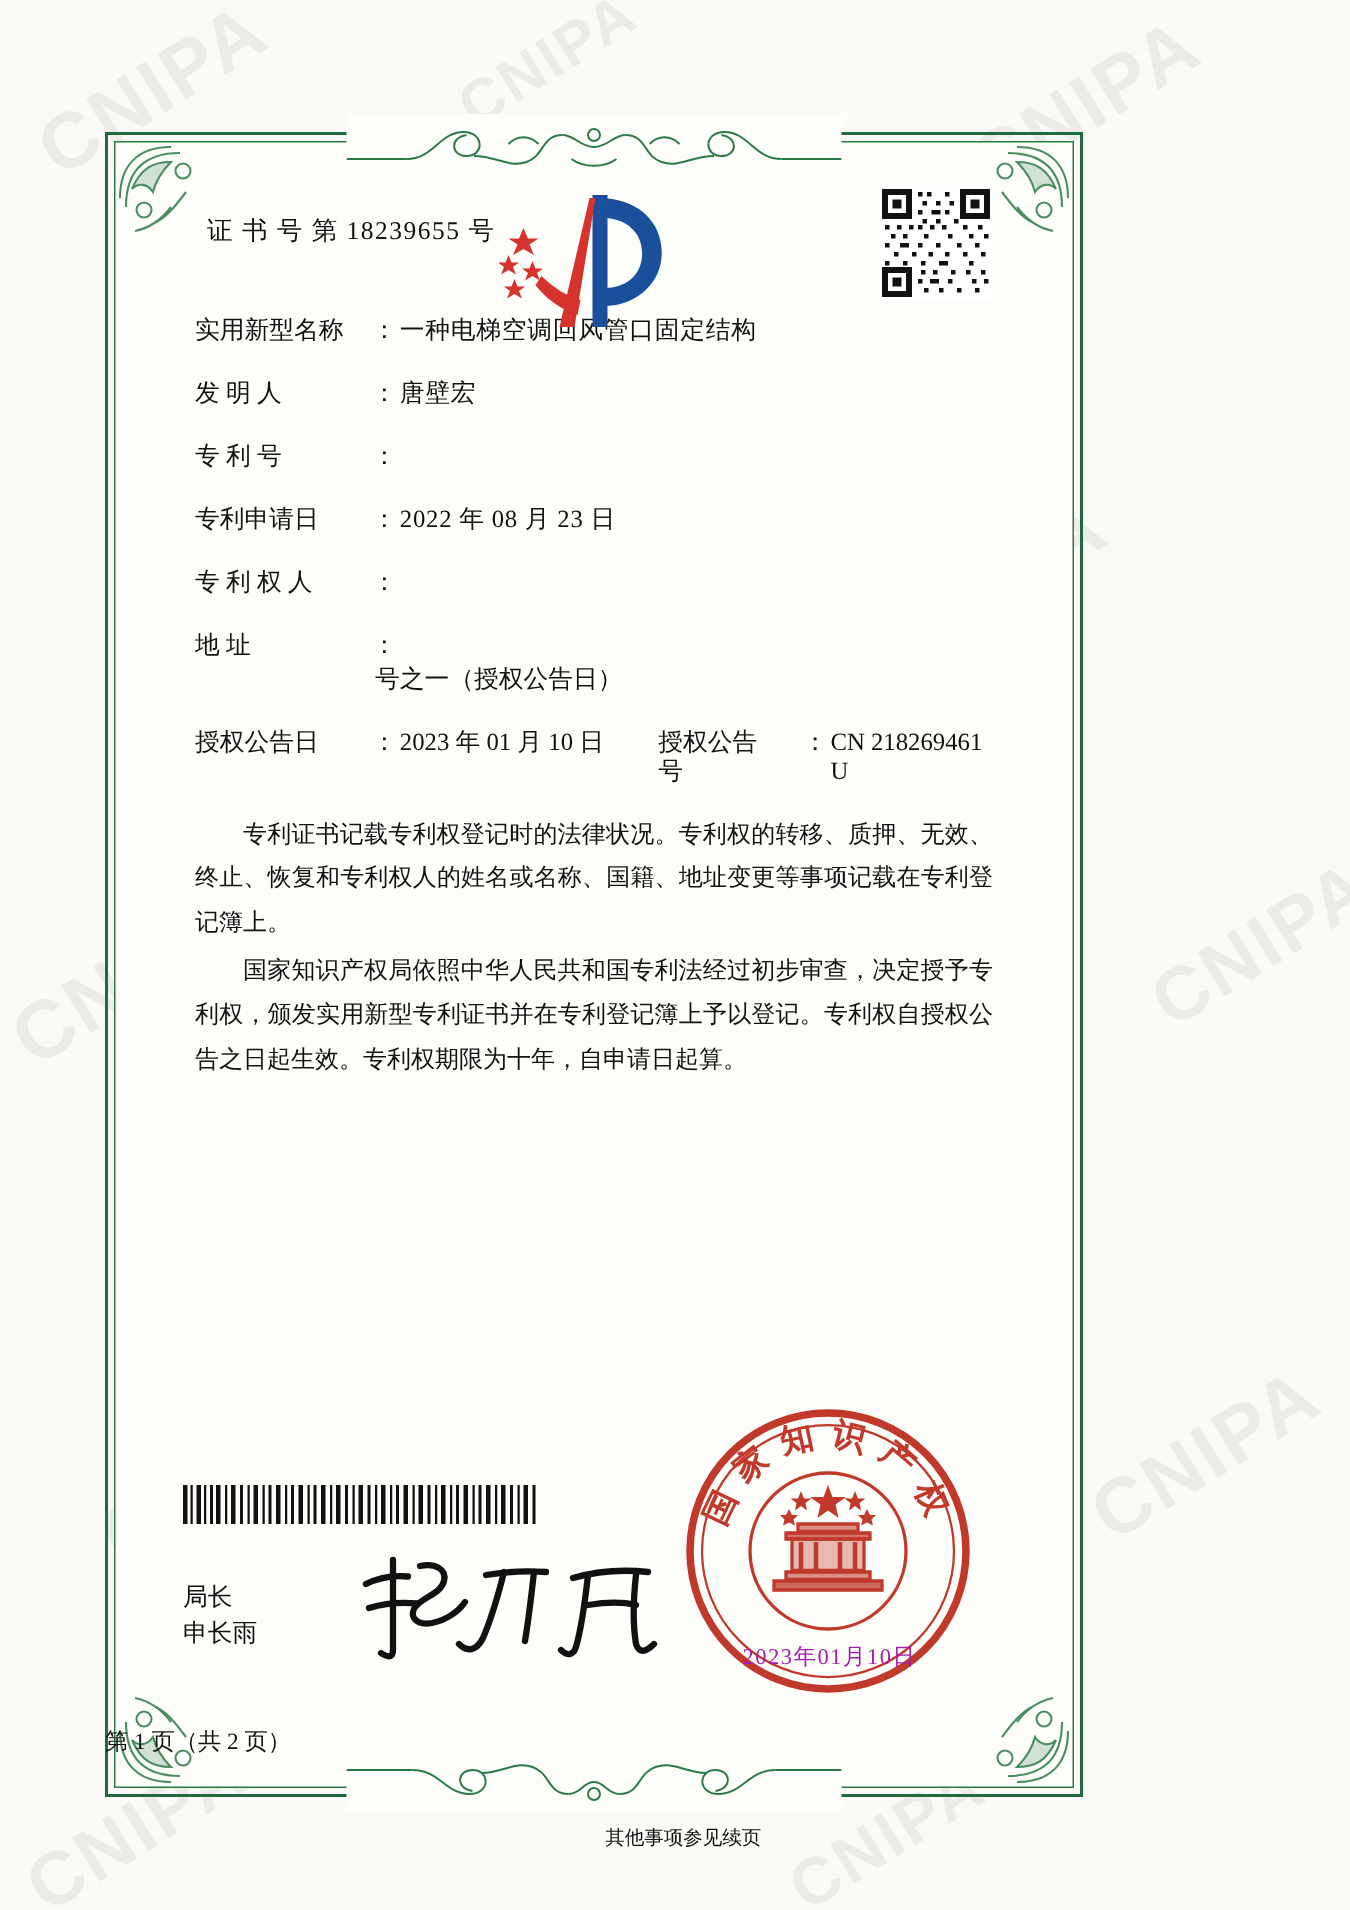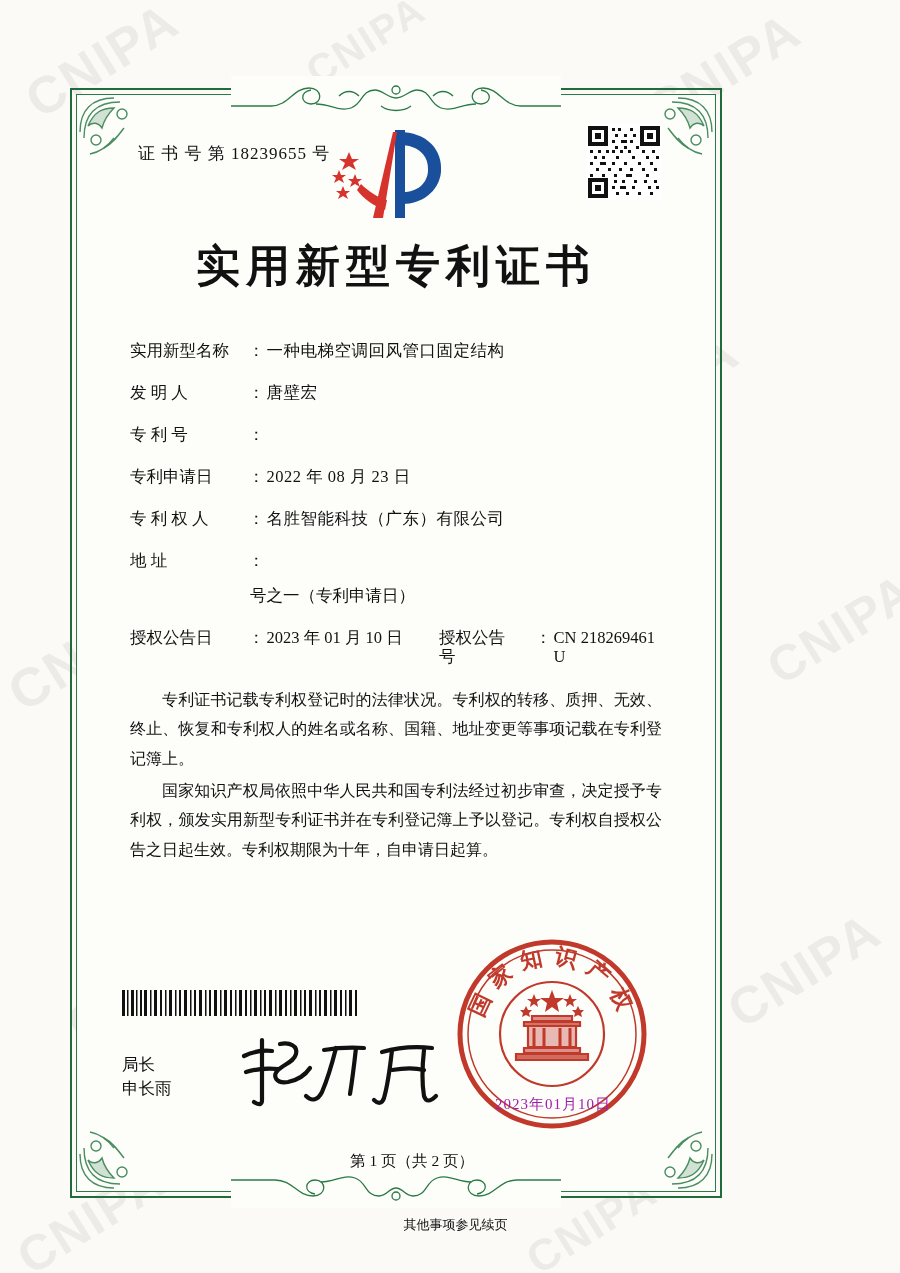--- a/index.html
+++ b/index.html
@@ -225,24 +225,22 @@
     letter-spacing: 1px;
     width: 186px;
     text-align: center;
   }
 
   .page-num {
     position: absolute;
     left: 0;
     right: 0;
     bottom: 26px;
-    text-align: center;
     font-size: 15.5px;
     color: #111;
-    padding-left: 32px;
   }
 
   .footer-note {
     position: absolute;
     left: 11px;
     right: 0;
     top: 1216px;
     text-align: center;
     font-size: 13px;
     color: #111;
@@ -448,21 +446,20 @@
             <rect x="62" y="62" width="3" height="3"></rect>
             <rect x="70" y="62" width="3" height="3"></rect>
           <rect x="30" y="68" width="3" height="3"></rect>
             <rect x="40" y="68" width="3" height="3"></rect>
             <rect x="52" y="68" width="3" height="3"></rect>
             <rect x="64" y="68" width="3" height="3"></rect>
         </g>
       </svg>
     </div>
 
-    <div class="title">实用新型专利证书</div>
 
     <div class="fields">
 
       <div class="field-row">
         <span class="f-label">实用新型名称</span>
         <span class="f-colon">：</span>
         <span class="f-value">一种电梯空调回风管口固定结构</span>
       </div>
 
       <div class="field-row">
@@ -478,28 +475,27 @@
 
       <div class="field-row">
         <span class="f-label">专利申请日</span>
         <span class="f-colon">：</span>
         <span class="f-value">2022 年 08 月 23 日</span>
       </div>
 
       <div class="field-row">
         <span class="f-label">专 利 权 人</span>
         <span class="f-colon">：</span>
-        <span class="f-value">名胜智能科技（广东）有限公司</span>
       </div>
 
-      <div class="field-row" style="margin-bottom:16px;">
+      <div class="field-row" style="margin-bottom:4px;">
         <span class="f-label">地 址</span>
         <span class="f-colon">：</span>
       </div>
-      <div class="addr-second" style="margin-top:0;">号之一（专利申请日）</div>
+      <div class="addr-second" style="margin-top:0;">号之一（授权公告日）</div>
 
       <div class="pub-row">
         <span class="pub-left">
           <span class="f-label">授权公告日</span>
           <span class="f-colon">：</span>
           <span>2023 年 01 月 10 日</span>
         </span>
         <span class="pub-right">
           <span class="lbl">授权公告号</span>
           <span class="f-colon">：</span>

